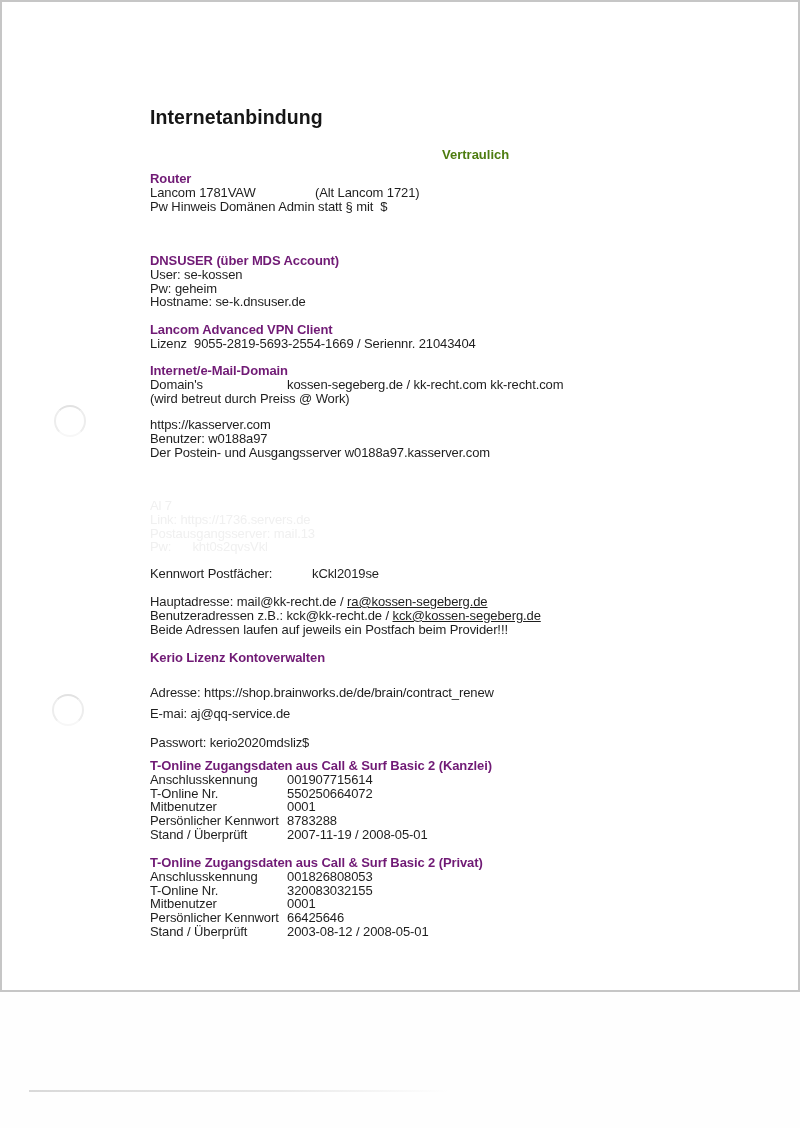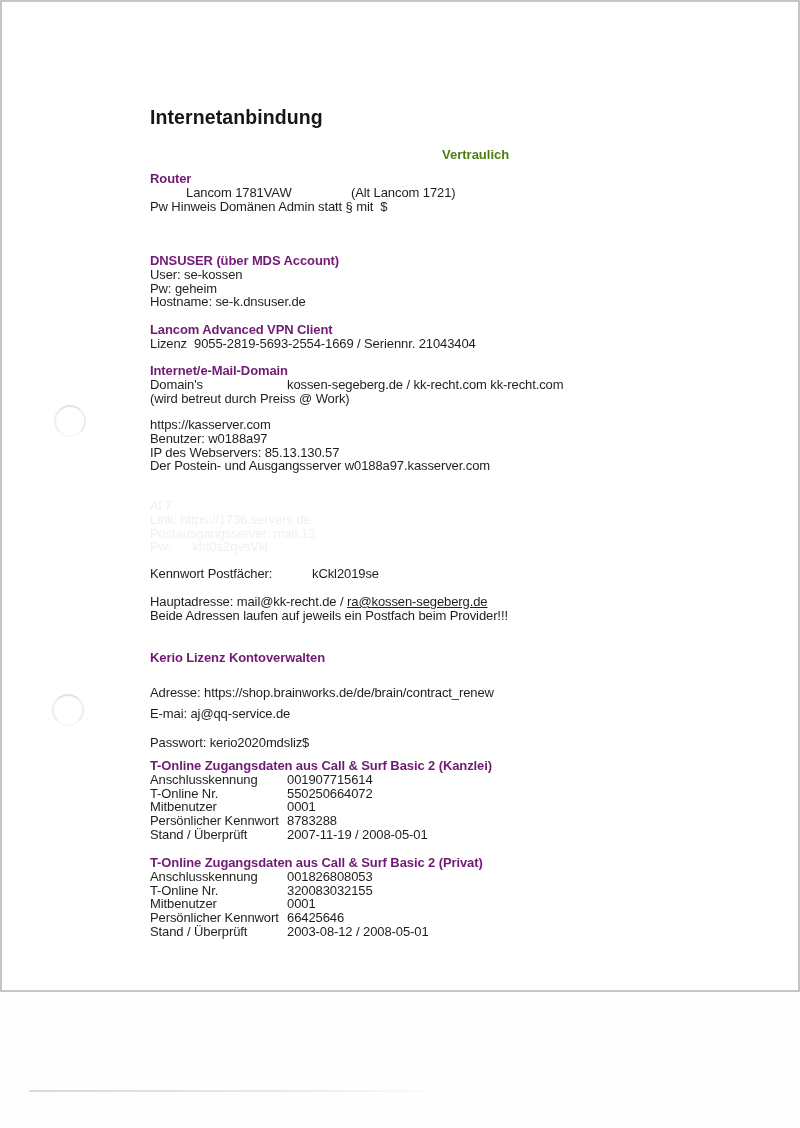--- a/index.html
+++ b/index.html
@@ -17,21 +17,21 @@
     font-size:19.5px; font-weight:bold; color:#161616; letter-spacing:0.1px;
   }
   .confidential {
     position:absolute; left:440px; top:145px;
     font-size:13px; font-weight:bold; color:#4d7c0f;
   }
   .block { position:absolute; left:148px; }
   .h { font-weight:bold; color:#701a75; }
   .line { white-space:pre-wrap; }
   .lbl { display:inline-block; vertical-align:top; }
-  .w165 { width:165px;margin-left:36px; }
+  .w165 { width:165px; }
   .w137 { width:137px; }
   .w162 { width:162px; }
   .u { text-decoration:underline; }
   .faded { color:#f0f0f0; }
   .hole {
     position:absolute; border-radius:50%;
     border:2px solid #ededed; border-top-color:#e2e2e2;
     border-bottom-color:#f7f7f7; background:transparent;
   }
   .hole1 { left:52px; top:403px; width:28px; height:28px; }
@@ -72,37 +72,37 @@
 
   <div class="block txt" style="top:362px">
     <div class="h">Internet/e-Mail-Domain</div>
     <div class="line"><span class="lbl w137">Domain's</span><span>kossen-segeberg.de / kk-recht.com kk-recht.com</span></div>
     <div class="line">(wird betreut durch Preiss @ Work)</div>
   </div>
 
   <div class="block txt" style="top:416px">
     <div class="line">https://kasserver.com</div>
     <div class="line">Benutzer: w0188a97</div>
-    <div class="line">IP des Webservers: 85.13.130.57</div>
     <div class="line">Der Postein- und Ausgangsserver w0188a97.kasserver.com</div>
   </div>
 
   <div class="block txt faded" style="top:497px">
     <div class="line">Al 7</div>
     <div class="line">Link: https://1736.servers.de</div>
     <div class="line">Postausgangsserver: mail.13</div>
     <div class="line">Pw:      kht0s2qvsVkl</div>
   </div>
 
   <div class="block txt" style="top:565px">
     <div class="line"><span class="lbl w162">Kennwort Postfächer:</span><span>kCkl2019se</span></div>
   </div>
 
   <div class="block txt" style="top:593px">
     <div class="line"><span>Hauptadresse: mail@kk-recht.de / </span><span class="u">ra@kossen-segeberg.de</span></div>
+    <div class="line"><span>Benutzeradressen z.B.: kck@kk-recht.de / </span><span class="u">kck@kossen-segeberg.de</span></div>
     <div class="line">Beide Adressen laufen auf jeweils ein Postfach beim Provider!!!</div>
   </div>
 
   <div class="block txt h" style="top:649px">Kerio Lizenz Kontoverwalten</div>
   <div class="block txt" style="top:684px">Adresse: https://shop.brainworks.de/de/brain/contract_renew</div>
   <div class="block txt" style="top:705px">E-mai: aj@qq-service.de</div>
   <div class="block txt" style="top:734px">Passwort: kerio2020mdsliz$</div>
 
   <div class="block txt" style="top:757px">
     <div class="h">T-Online Zugangsdaten aus Call &amp; Surf Basic 2 (Kanzlei)</div>

